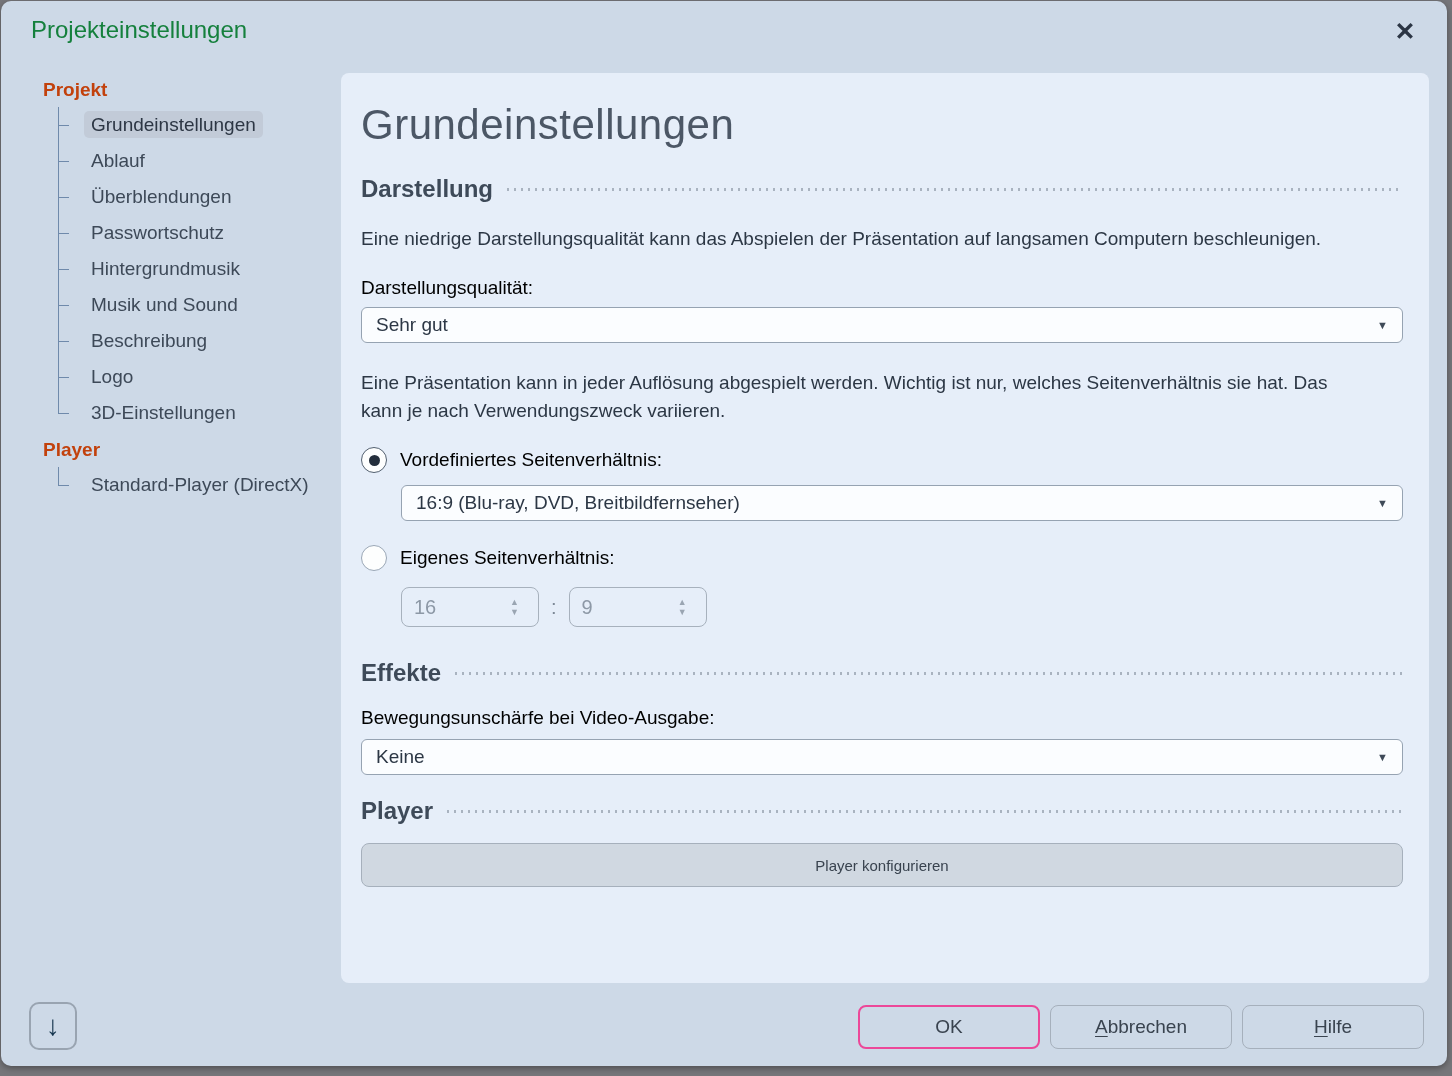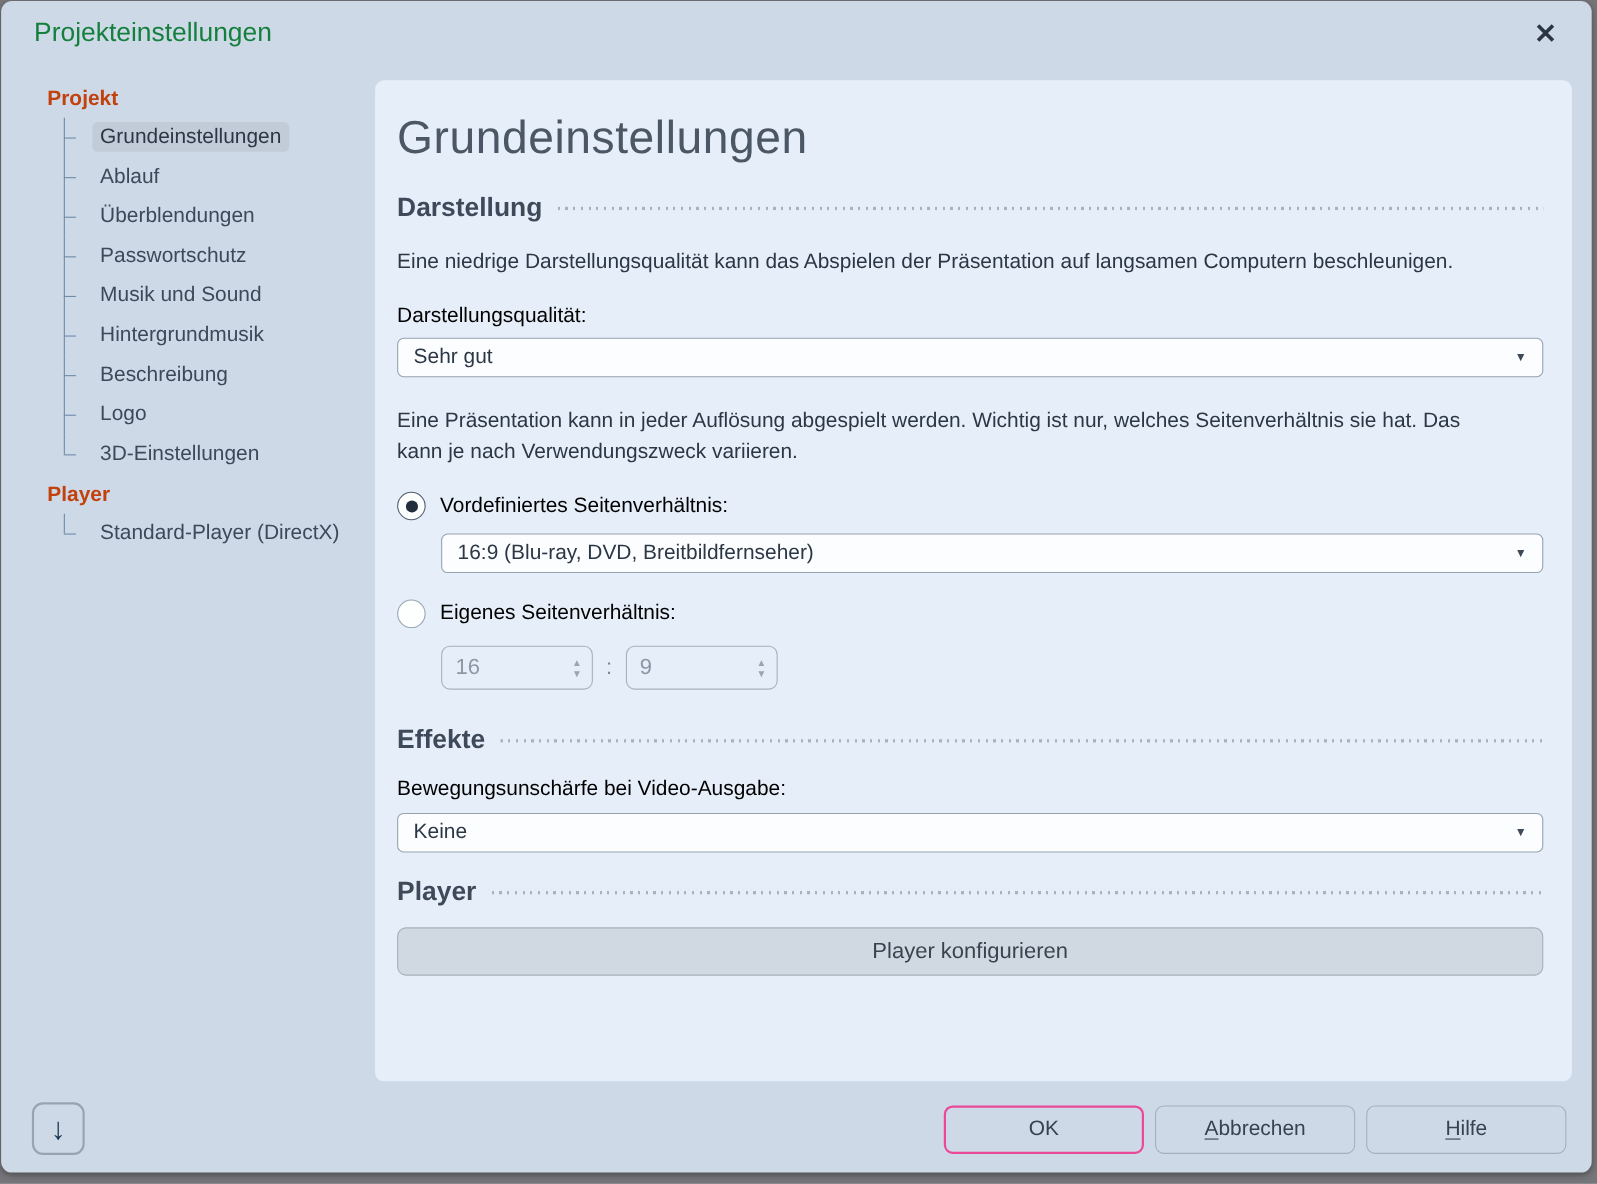--- a/index.html
+++ b/index.html
@@ -54,30 +54,30 @@
   .radio-row{display:flex;align-items:center;gap:13px;}
   .radio{
     width:26px;height:26px;border-radius:50%;background:#fdfefe;box-sizing:border-box;
     border:1.5px solid #9aa7b6;display:flex;align-items:center;justify-content:center;flex:0 0 auto;
   }
   .radio.checked{border-color:#525f6f;}
   .radio.checked::after{content:"";width:11px;height:11px;border-radius:50%;background:#232e3c;}
   .spinner-row{display:flex;align-items:center;margin-left:40px;}
   .spinner{
     width:138px;height:40px;border:1.5px solid #a7b1bd;border-radius:8px;box-sizing:border-box;
-    display:flex;align-items:center;justify-content:space-between;padding:0 9px 0 12px;
+    display:flex;align-items:center;justify-content:space-between;padding:0 19px 0 12px;
     color:#8d98a6;font-size:20px;background:transparent;
   }
   .spin-arrows{display:flex;flex-direction:column;align-items:center;gap:1px;color:#9aa5b2;}
   .spin-arrows span{font-size:9px;line-height:9px;}
   .ratio-colon{margin:0 12px;font-size:20px;color:#7d8896;}
   .wide-btn{
     height:44px;background:#d0d8e1;border:1.5px solid #a6b0bc;border-radius:8px;
     display:flex;align-items:center;justify-content:center;
-    font-size:20px;color:#39434f;cursor:default;box-sizing:border-box;
+    font-size:15px;color:#39434f;cursor:default;box-sizing:border-box;
   }
   .indent{margin-left:40px;}
   
   .footer-arrow-btn{
     position:absolute;left:28px;bottom:16px;width:48px;height:48px;border-radius:10px;
     border:2px solid #99a4b1;display:flex;align-items:center;justify-content:center;
     color:#16364f;font-size:28px;font-weight:600;box-sizing:border-box;cursor:default;
   }
   .footer-right{position:absolute;right:23px;bottom:17px;display:flex;gap:10px;}
   .footer-btn{
@@ -103,22 +103,22 @@
       <div class="close-btn">✕</div>
     </div>
 
     <div class="sidebar">
       <div class="group-header">Projekt</div>
       <ul class="tree">
         <li class="selected"><span class="item-label">Grundeinstellungen</span></li>
         <li><span class="item-label">Ablauf</span></li>
         <li><span class="item-label">Überblendungen</span></li>
         <li><span class="item-label">Passwortschutz</span></li>
+        <li><span class="item-label">Hintergrundmusik</span></li>
         <li><span class="item-label">Musik und Sound</span></li>
-        <li><span class="item-label">Hintergrundmusik</span></li>
         <li><span class="item-label">Beschreibung</span></li>
         <li><span class="item-label">Logo</span></li>
         <li><span class="item-label">3D-Einstellungen</span></li>
       </ul>
       <div class="group-header second">Player</div>
       <ul class="tree">
         <li><span class="item-label">Standard-Player (DirectX)</span></li>
       </ul>
     </div>
 

